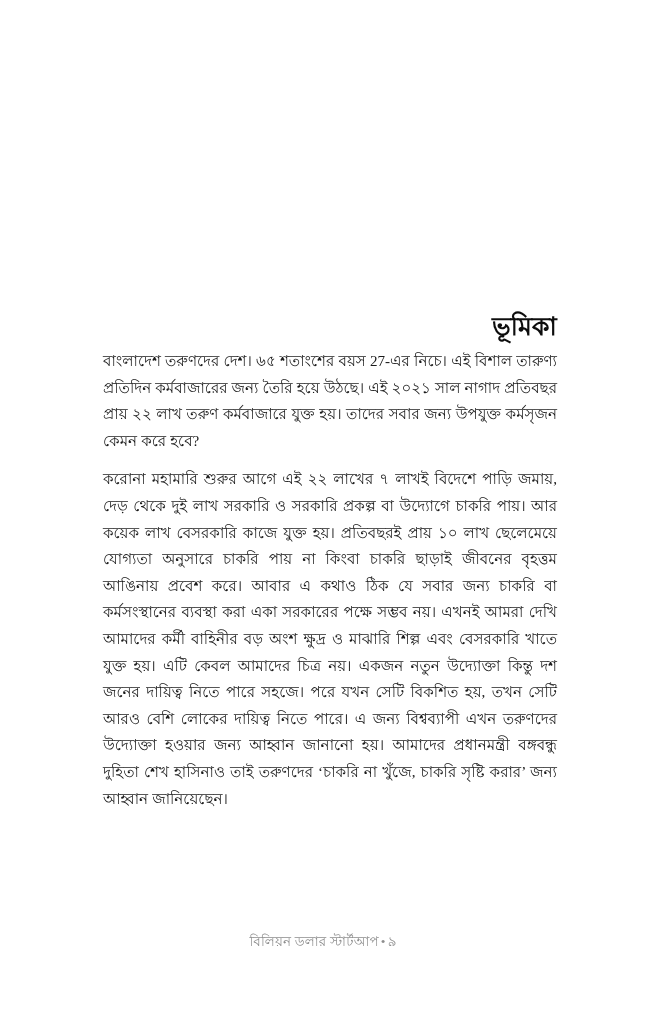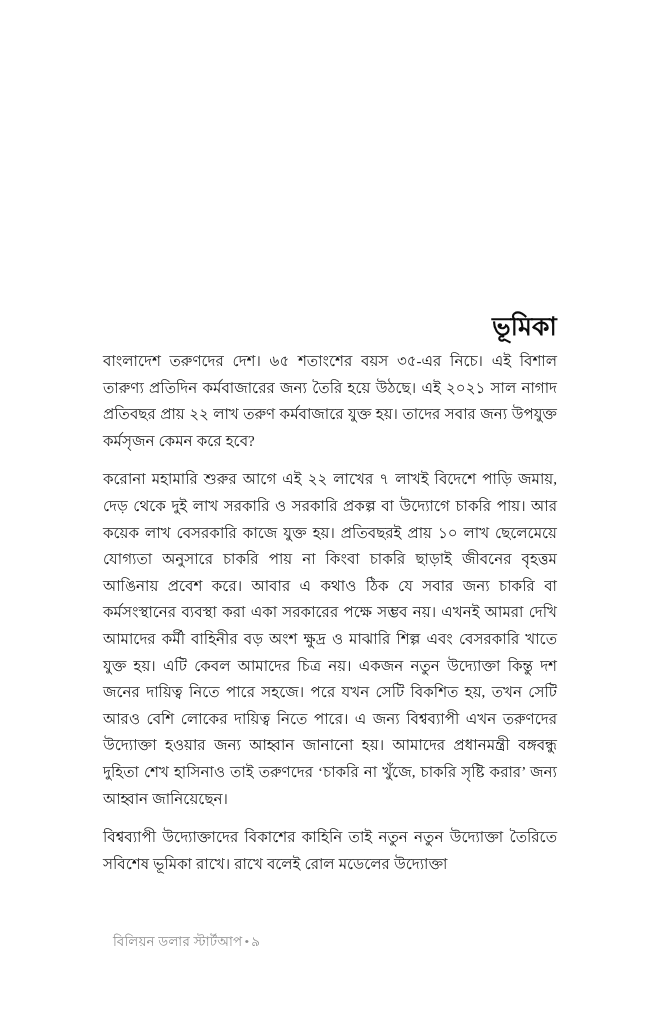--- a/index.html
+++ b/index.html
@@ -59,45 +59,44 @@
   .body-para:last-child {
     margin-bottom: 0;
   }
   .body-para.indent {
     text-indent: 0;
   }
 
   
   .page-footer {
     position: absolute;
-    left: 113px;
+    left: 96px;
     top: 932px;
     width: 454px;
-    text-align: left;
+    text-align: center;
     font-size: 13.4px;
     line-height: 20px;
     color: #8d8d8d;
     letter-spacing: 0.2px;
     white-space: nowrap;
   }
   .page-footer .sep {
     display: inline-block;
     padding: 0 2px;
   }
 </style>
 </head>
 <body>
 
 <div class="page">
 
   <h1 class="chapter-title">ভূমিকা</h1>
 
   <div class="body-block">
-    <p class="body-para indent">বাংলাদেশ তরুণদের দেশ। ৬৫ শতাংশের বয়স ৩৫-এর নিচে। এই বিশাল তারুণ্য প্রতিদিন কর্মবাজারের জন্য তৈরি হয়ে উঠছে। এই ২০২১ সাল নাগাদ প্রতিবছর প্রায় ২২ লাখ তরুণ কর্মবাজারে যুক্ত হয়। তাদের সবার জন্য উপযুক্ত কর্মসৃজন কেমন করে হবে?</p>
+    <p class="body-para indent">বাংলাদেশ তরুণদের দেশ। ৬৫ শতাংশের বয়স 27-এর নিচে। এই বিশাল তারুণ্য প্রতিদিন কর্মবাজারের জন্য তৈরি হয়ে উঠছে। এই ২০২১ সাল নাগাদ প্রতিবছর প্রায় ২২ লাখ তরুণ কর্মবাজারে যুক্ত হয়। তাদের সবার জন্য উপযুক্ত কর্মসৃজন কেমন করে হবে?</p>
     <p class="body-para indent">করোনা মহামারি শুরুর আগে এই ২২ লাখের ৭ লাখই বিদেশে পাড়ি জমায়, দেড় থেকে দুই লাখ সরকারি ও সরকারি প্রকল্প বা উদ্যোগে চাকরি পায়। আর কয়েক লাখ বেসরকারি কাজে যুক্ত হয়। প্রতিবছরই প্রায় ১০ লাখ ছেলেমেয়ে যোগ্যতা অনুসারে চাকরি পায় না কিংবা চাকরি ছাড়াই জীবনের বৃহত্তম আঙিনায় প্রবেশ করে। আবার এ কথাও ঠিক যে সবার জন্য চাকরি বা কর্মসংস্থানের ব্যবস্থা করা একা সরকারের পক্ষে সম্ভব নয়। এখনই আমরা দেখি আমাদের কর্মী বাহিনীর বড় অংশ ক্ষুদ্র ও মাঝারি শিল্প এবং বেসরকারি খাতে যুক্ত হয়। এটি কেবল আমাদের চিত্র নয়। একজন নতুন উদ্যোক্তা কিন্তু দশ জনের দায়িত্ব নিতে পারে সহজে। পরে যখন সেটি বিকশিত হয়, তখন সেটি আরও বেশি লোকের দায়িত্ব নিতে পারে। এ জন্য বিশ্বব্যাপী এখন তরুণদের উদ্যোক্তা হওয়ার জন্য আহ্বান জানানো হয়। আমাদের প্রধানমন্ত্রী বঙ্গবন্ধু দুহিতা শেখ হাসিনাও তাই তরুণদের ‘চাকরি না খুঁজে, চাকরি সৃষ্টি করার’ জন্য আহ্বান জানিয়েছেন।</p>
-    <p class="body-para indent">বিশ্বব্যাপী উদ্যোক্তাদের বিকাশের কাহিনি তাই নতুন নতুন উদ্যোক্তা তৈরিতে সবিশেষ ভূমিকা রাখে। রাখে বলেই রোল মডেলের উদ্যোক্তা</p>
   </div>
 
   <div class="page-footer">
     <span>বিলিয়ন ডলার স্টার্টআপ</span><span class="sep">•</span><span>৯</span>
   </div>
 
 </div>
 
 </body></html>

